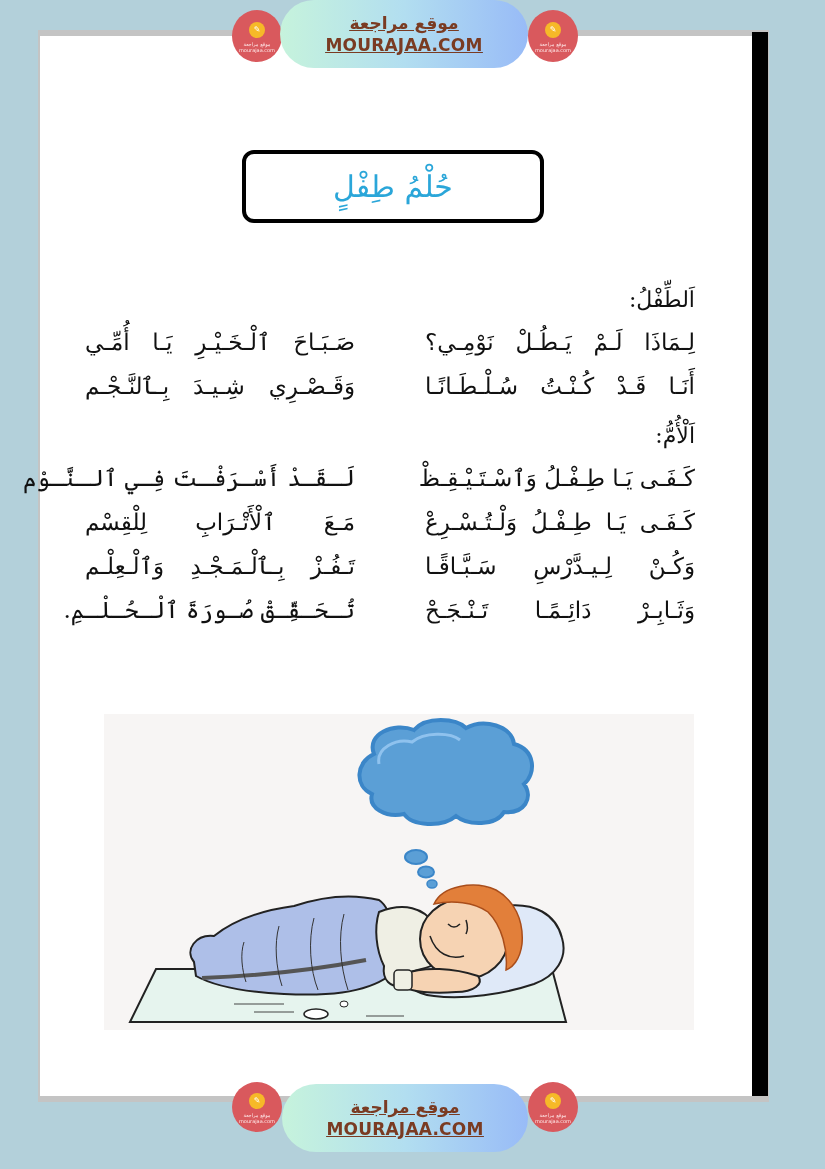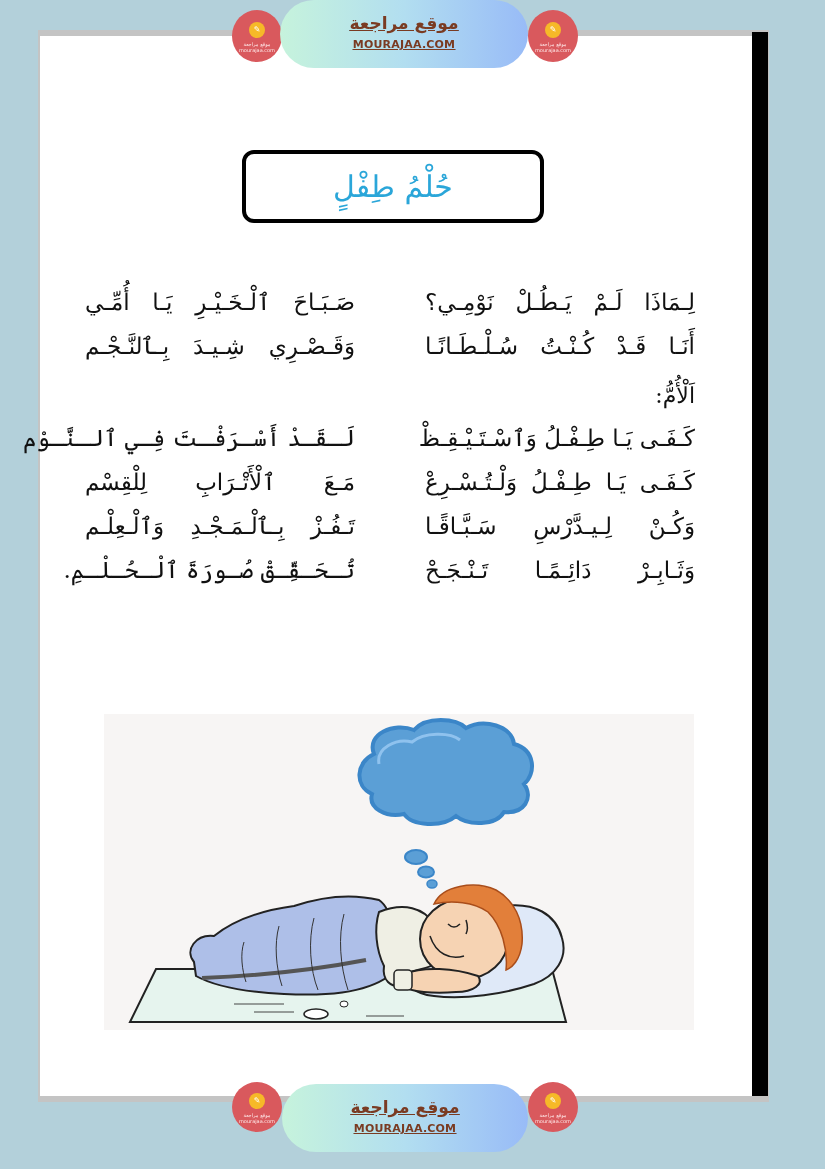--- a/index.html
+++ b/index.html
@@ -35,21 +35,21 @@
     display: flex; flex-direction: column; align-items: center; justify-content: center; text-decoration: underline;
   }
   .banner.bottom .pill { left: 282px; top: 2px; width: 246px; height: 68px; }
   .pill .ar {
     font-family: "DejaVu Sans", sans-serif; font-weight: bold;
     font-size: 17px; color: #7a3b22; text-decoration: underline; line-height: 22px;
     direction: rtl;
   }
   .pill .en {
     font-family: "DejaVu Sans", sans-serif; font-weight: bold;
-    font-size: 11px; color: #7a3b22; text-decoration: underline; line-height: 22px;
+    font-size: 17px; color: #7a3b22; text-decoration: underline; line-height: 22px;
     letter-spacing: 0.2px;
   }
   .badge {
     position: absolute; width: 50px; height: 52px; border-radius: 50%;
     background: #d9595d;
     display: flex; flex-direction: column; align-items: center; justify-content: center;
   }
   .banner.top .badge.left { left: 232px; top: 10px; }
   .banner.top .badge.right { left: 528px; top: 10px; }
   .banner.bottom .badge.left { left: 232px; top: 0px; height: 50px; }
@@ -118,20 +118,21 @@
     <div class="book">✎</div>
     <div class="small">موقع مراجعة mourajaa.com</div>
   </div>
 </div>
 
 <div class="title-box">
   <span>حُلْمُ طِفْلٍ</span>
 </div>
 
 <div class="poem">
+  <div class="speaker s1">اَلطِّفْلُ:</div>
   <div class="verse">
     <span class="hemi">لِـمَاذَا لَـمْ يَـطُـلْ نَوْمِـي؟</span>
     <span class="hemi">صَـبَـاحَ ٱلْـخَـيْـرِ يَـا أُمِّـي</span>
   </div>
   <div class="verse">
     <span class="hemi">أَنَـا قَـدْ كُـنْـتُ سُـلْـطَـانًـا</span>
     <span class="hemi">وَقَـصْـرِي شِـيـدَ بِـٱلنَّـجْـم</span>
   </div>
 
   <div class="speaker s2">اَلْأُمُّ:</div>

